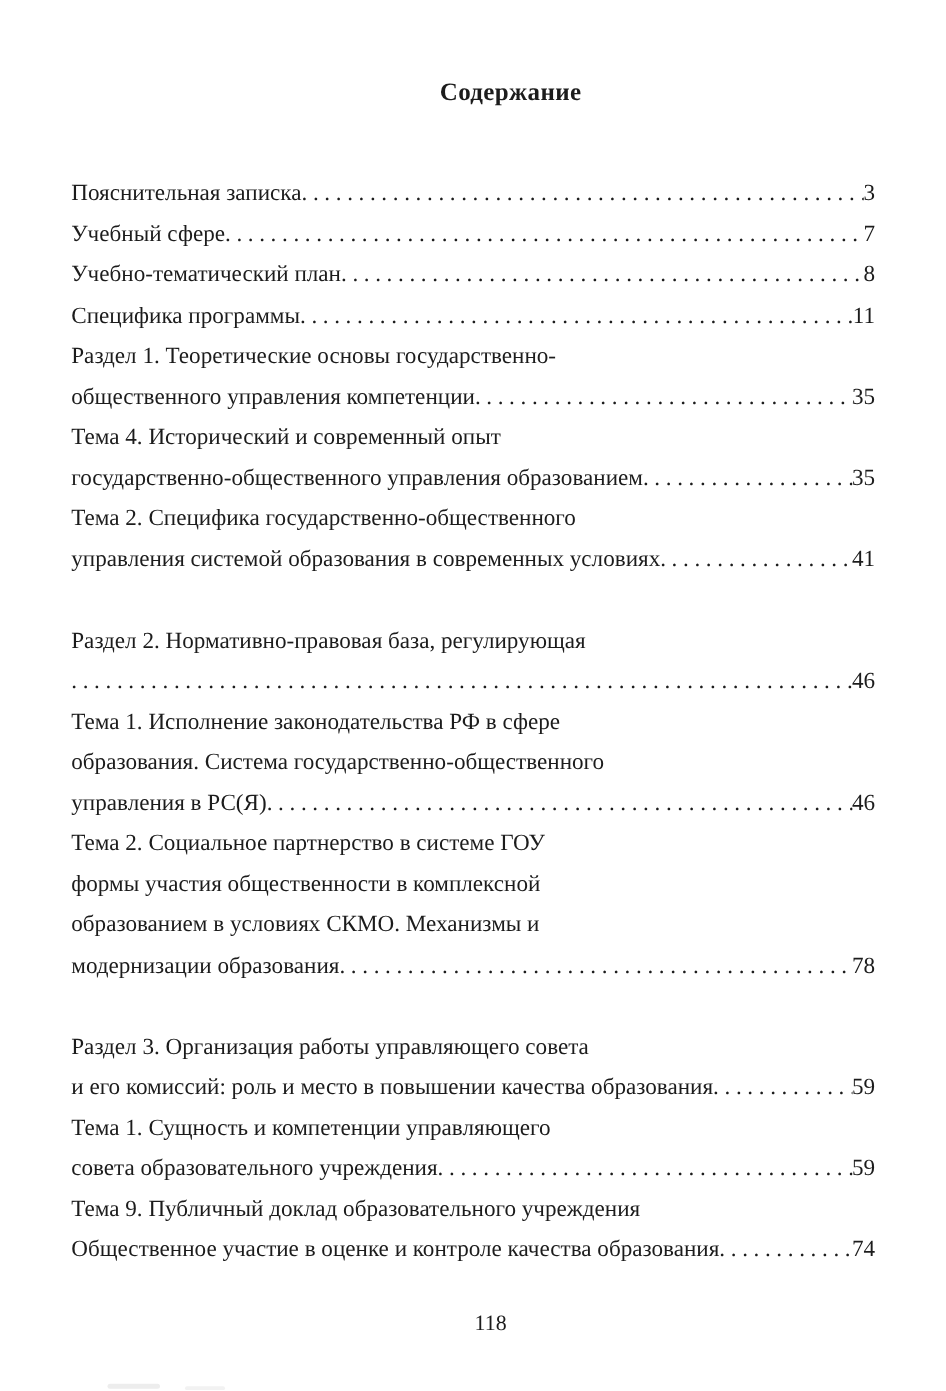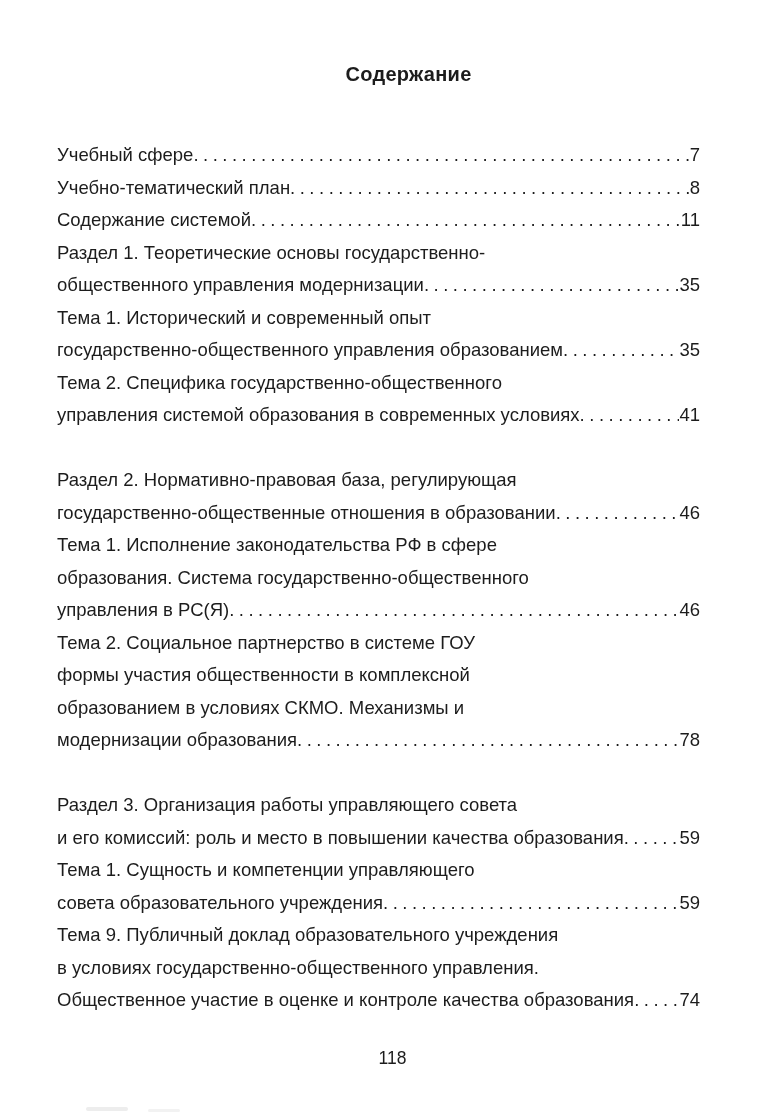--- a/index.html
+++ b/index.html
@@ -6,21 +6,21 @@
     margin: 0;
     padding: 0;
     background: #ffffff;
   }
   .page {
     position: relative;
     width: 757px;
     height: 1113px;
     background: #ffffff;
     overflow: hidden;
-    font-family: Liberation Sans, sans-serif;
+    font-family: Liberation Serif, serif;
     color: #1c1c1c;
   }
   .doc-title {
     position: absolute;
     top: 62px;
     left: 30px;            
     width: 757px;
     text-align: center;
     font-size: 20px;
     font-weight: 700;
@@ -80,45 +80,50 @@
   .artifact-2 { left: 148px; top: 1109px; width: 32px; height: 3px; background: #f2f2f2; }
 </style>
 </head>
 <body>
 
 <div class="page">
   <h1 class="doc-title">Содержание</h1>
 
   <div class="toc" id="toc">
       <div class="toc-line">
+    <span class="toc-text">Пояснительная записка</span>
+    <span class="toc-dots"></span>
+    <span class="toc-page">3</span>
+  </div>
+      <div class="toc-line">
     <span class="toc-text">Учебный сфере</span>
     <span class="toc-dots"></span>
     <span class="toc-page">7</span>
   </div>
       <div class="toc-line">
     <span class="toc-text">Учебно-тематический план</span>
     <span class="toc-dots"></span>
     <span class="toc-page">8</span>
   </div>
       <div class="toc-line">
-    <span class="toc-text">Содержание системой</span>
+    <span class="toc-text">Специфика программы</span>
     <span class="toc-dots"></span>
     <span class="toc-page">11</span>
   </div>
       <div class="toc-line">
     <span class="toc-text">Раздел 1. Теоретические основы государственно-</span>
 
   </div>
       <div class="toc-line">
-    <span class="toc-text">общественного управления модернизации</span>
+    <span class="toc-text">общественного управления компетенции</span>
     <span class="toc-dots"></span>
     <span class="toc-page">35</span>
   </div>
       <div class="toc-line">
-    <span class="toc-text">Тема 1. Исторический и современный опыт</span>
+    <span class="toc-text">Тема 4. Исторический и современный опыт</span>
 
   </div>
       <div class="toc-line">
     <span class="toc-text">государственно-общественного управления образованием</span>
     <span class="toc-dots"></span>
     <span class="toc-page">35</span>
   </div>
       <div class="toc-line">
     <span class="toc-text">Тема 2. Специфика государственно-общественного</span>
 
@@ -127,21 +132,20 @@
     <span class="toc-text">управления системой образования в современных условиях</span>
     <span class="toc-dots"></span>
     <span class="toc-page">41</span>
   </div>
       <div class="toc-spacer"></div>
       <div class="toc-line">
     <span class="toc-text">Раздел 2. Нормативно-правовая база, регулирующая</span>
 
   </div>
       <div class="toc-line">
-    <span class="toc-text">государственно-общественные отношения в образовании</span>
     <span class="toc-dots"></span>
     <span class="toc-page">46</span>
   </div>
       <div class="toc-line">
     <span class="toc-text">Тема 1. Исполнение законодательства РФ в сфере</span>
 
   </div>
       <div class="toc-line">
     <span class="toc-text">образования. Система государственно-общественного</span>
 
@@ -182,24 +186,20 @@
     <span class="toc-text">Тема 1. Сущность и компетенции управляющего</span>
 
   </div>
       <div class="toc-line">
     <span class="toc-text">совета образовательного учреждения</span>
     <span class="toc-dots"></span>
     <span class="toc-page">59</span>
   </div>
       <div class="toc-line">
     <span class="toc-text">Тема 9. Публичный доклад образовательного учреждения</span>
-
-  </div>
-      <div class="toc-line">
-    <span class="toc-text">в условиях государственно-общественного управления.</span>
 
   </div>
       <div class="toc-line">
     <span class="toc-text">Общественное участие в оценке и контроле качества образования</span>
     <span class="toc-dots"></span>
     <span class="toc-page">74</span>
   </div>
     </div>
 
   <div class="folio">118</div>

